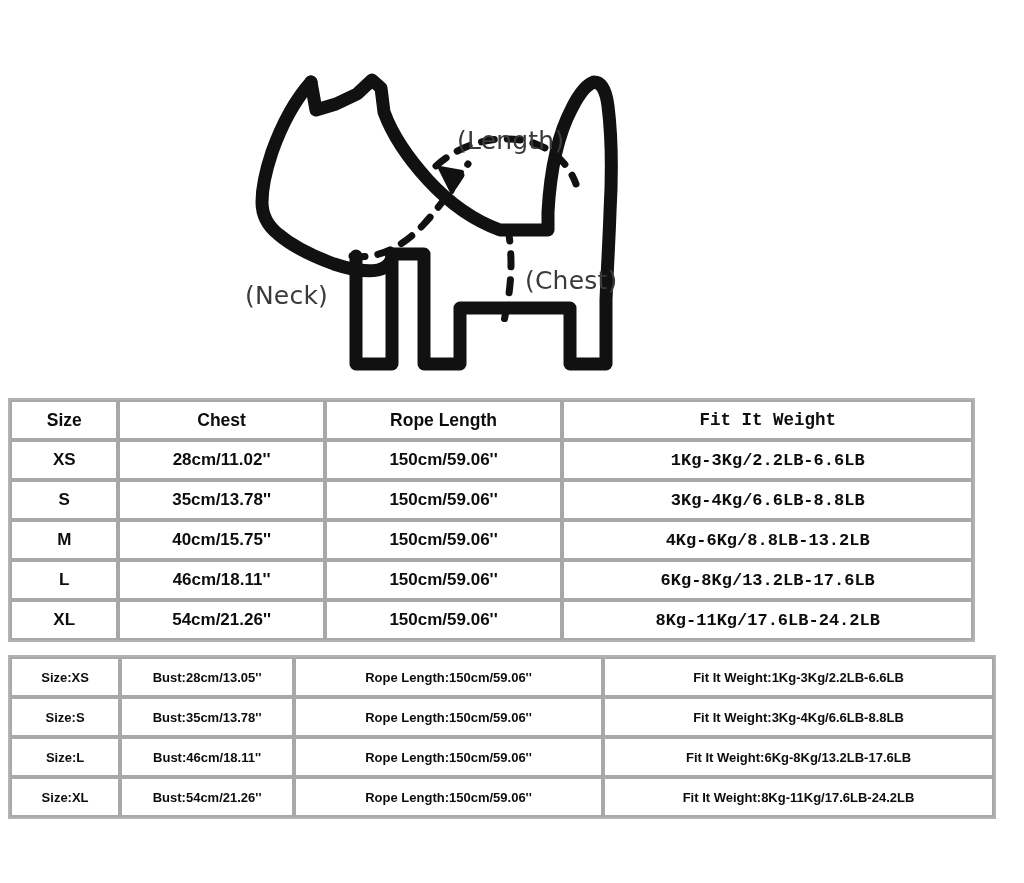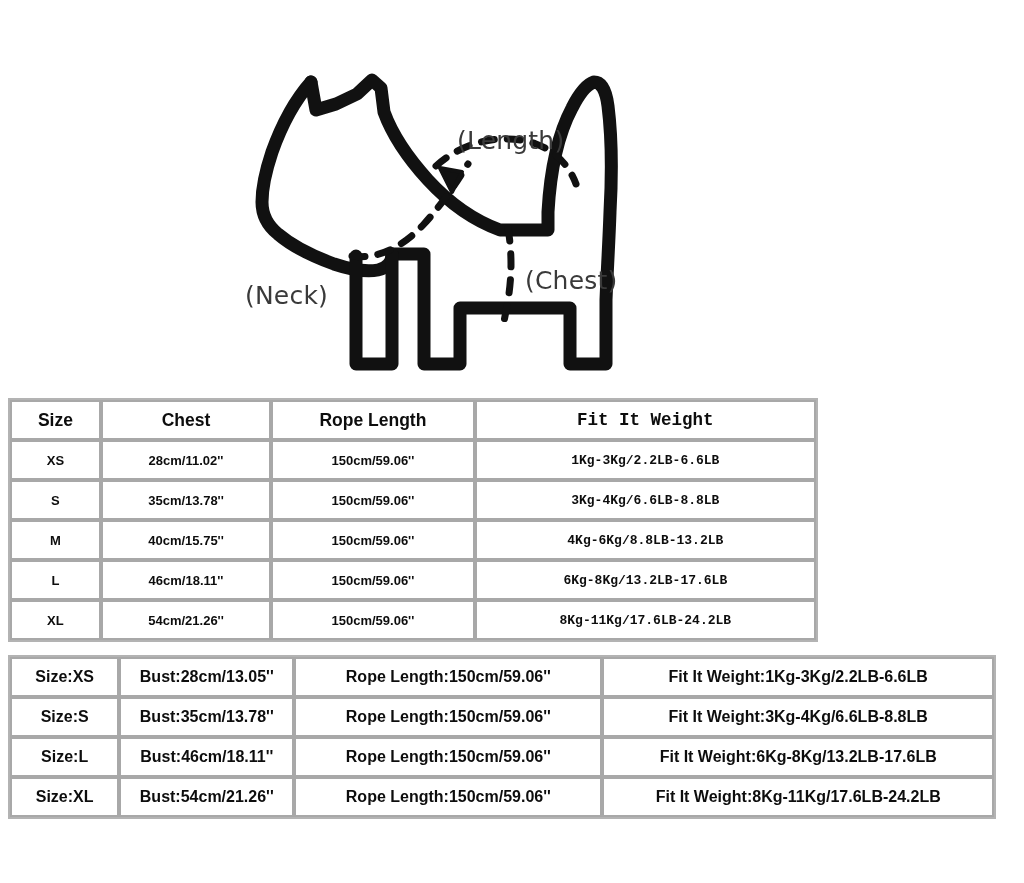--- a/index.html
+++ b/index.html
@@ -55,43 +55,43 @@
     vertical-align: middle;
     color: #0d0d0d;
     white-space: nowrap;
     padding: 0 4px;
   }
 
   
   #table-primary {
     left: 8px;
     top: 398px;
-    width: 810px;
+    width: 967px;
   }
   #table-primary td {
     height: 36px;
-    font-size: 13px;
+    font-size: 17px;
   }
   #table-primary .col-size      { width: 104px; }
   #table-primary .col-bust      { width: 206px; }
   #table-primary .col-rope      { width: 240px; }
   #table-primary .col-weight    { width: 420px; font-family: Liberation Mono, monospace; }
   #table-primary thead td {
     font-size: 17.5px;
   }
 
   
   #table-secondary {
     left: 8px;
     top: 655px;
     width: 988px;
   }
   #table-secondary td {
     height: 36px;
-    font-size: 16px;
+    font-size: 13px;
   }
   #table-secondary .col-size    { width: 104px; }
   #table-secondary .col-bust    { width: 168px; }
   #table-secondary .col-rope    { width: 312px; text-align: center; }
   #table-secondary .col-weight  { width: 396px; text-align: center; }
 </style>
 </head>
 <body>
 
 <div id="illustration-panel">

